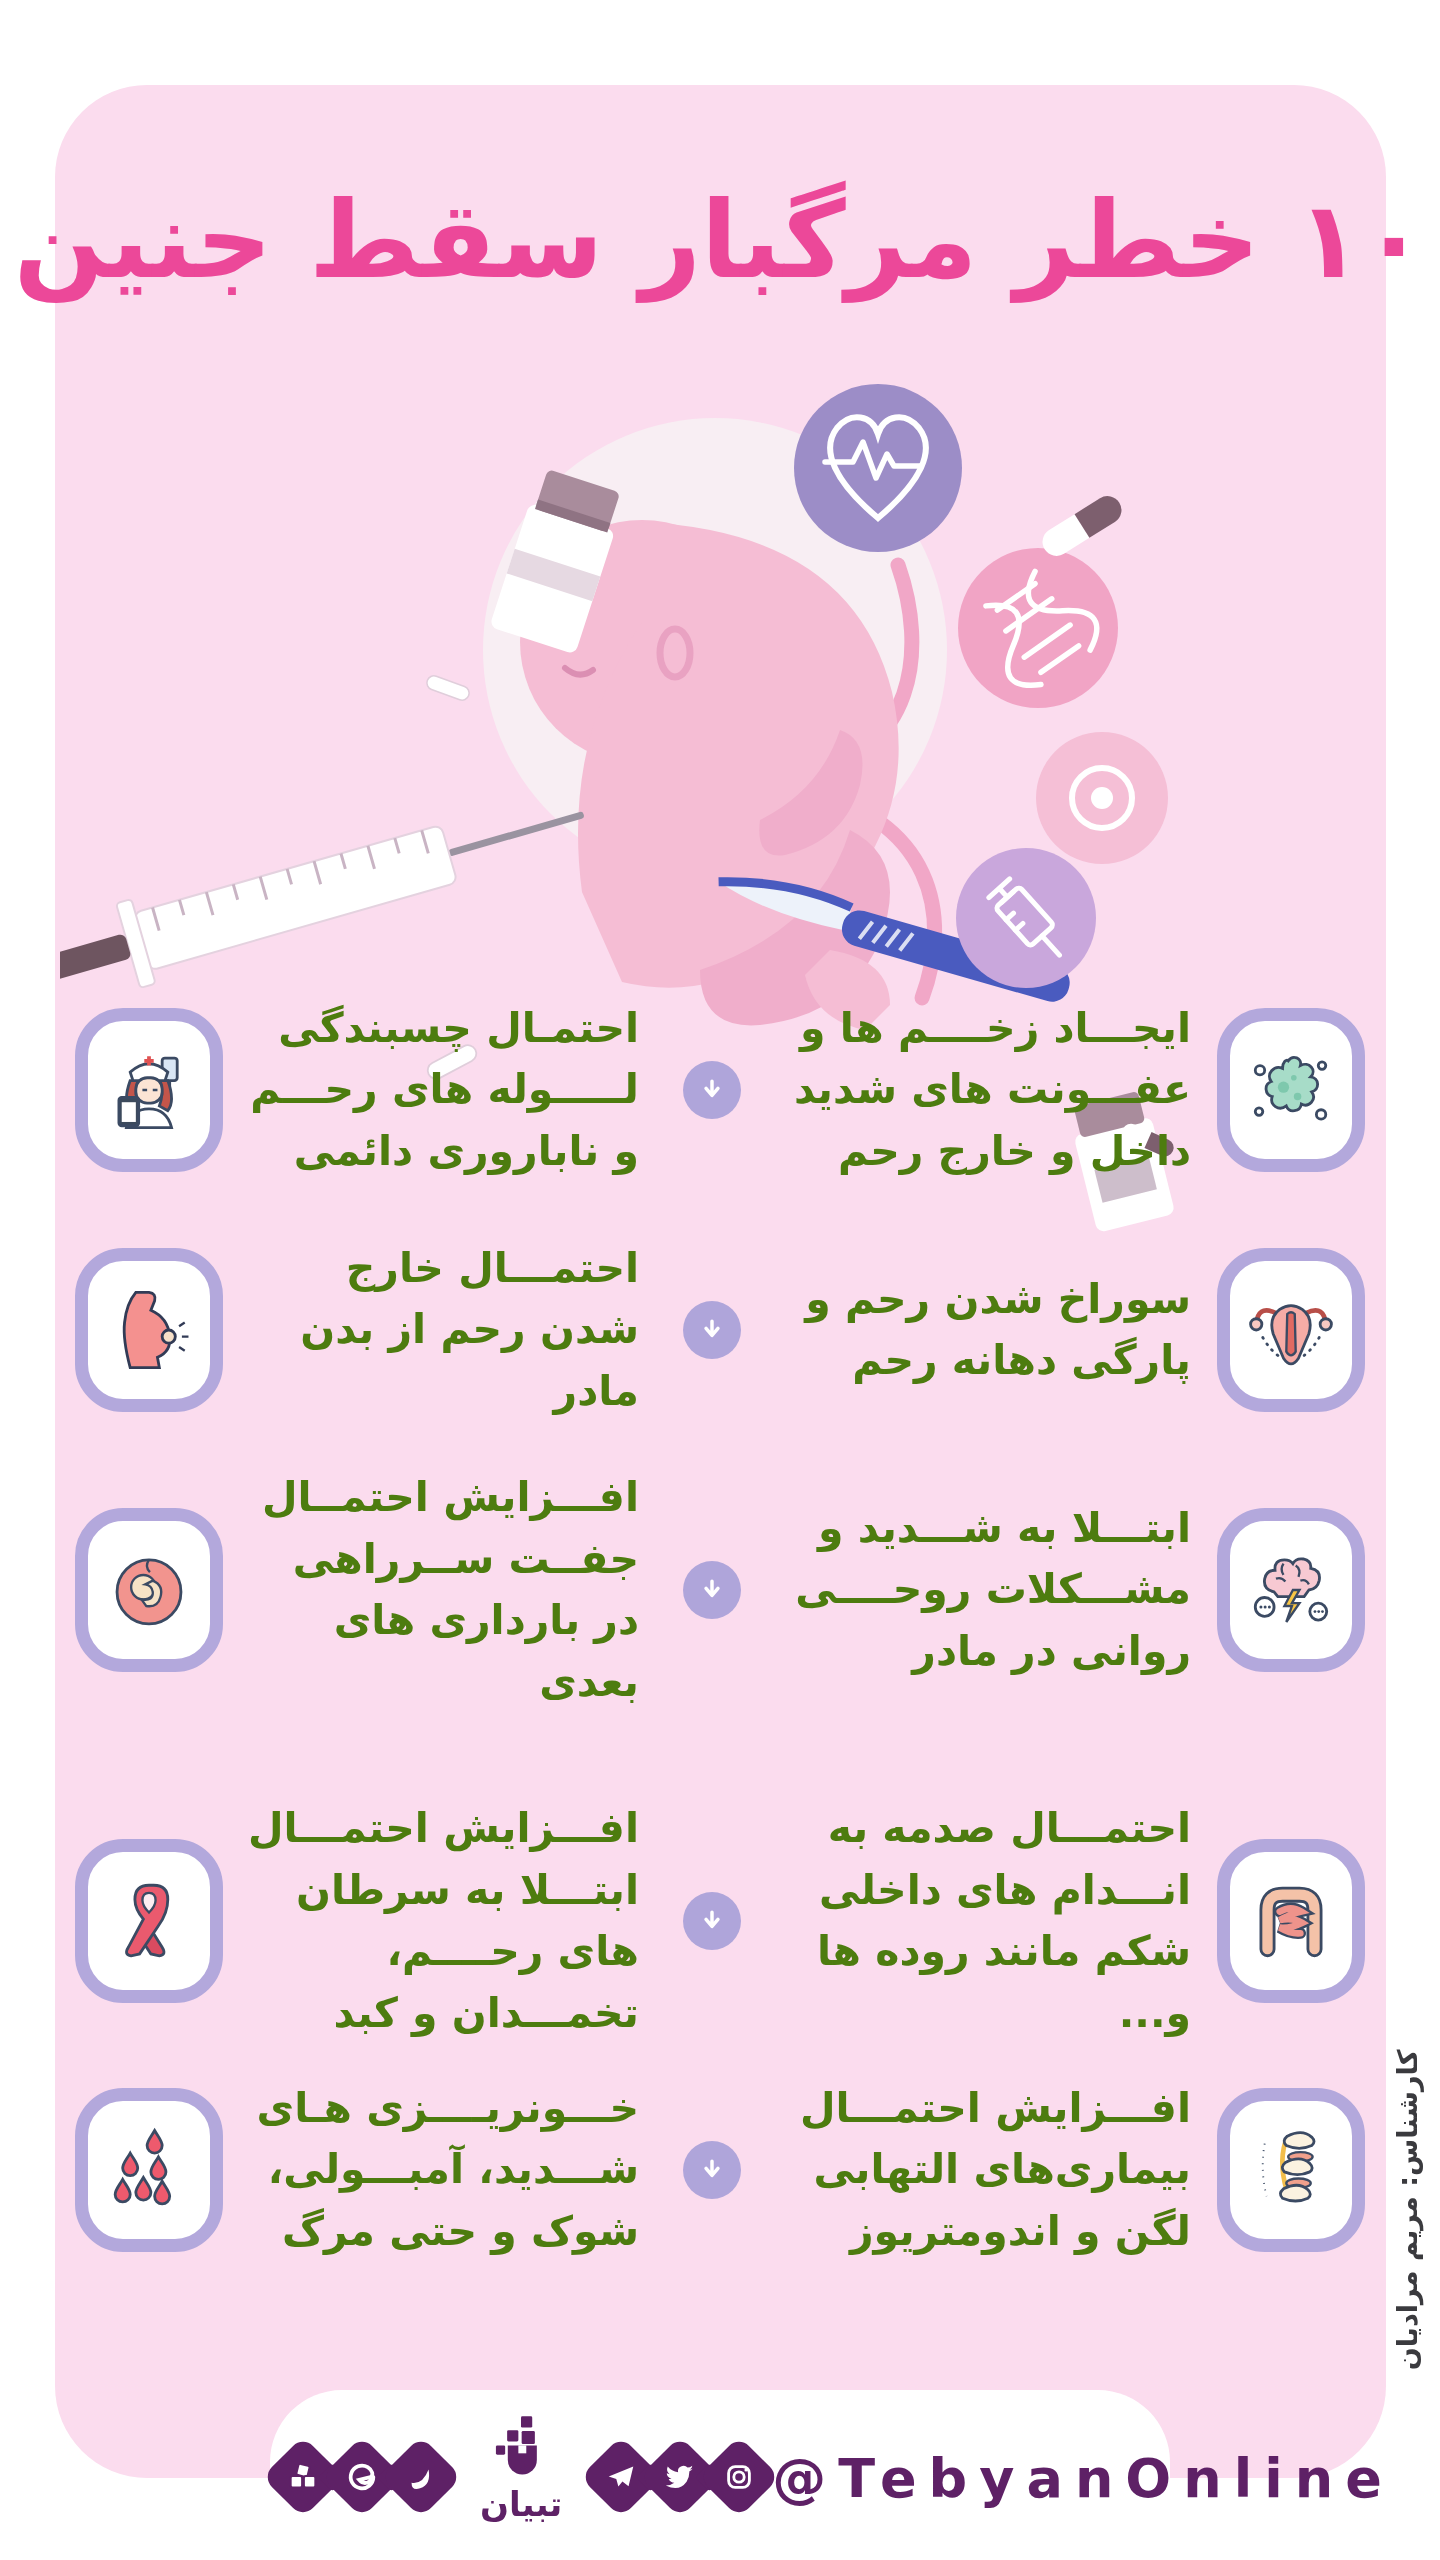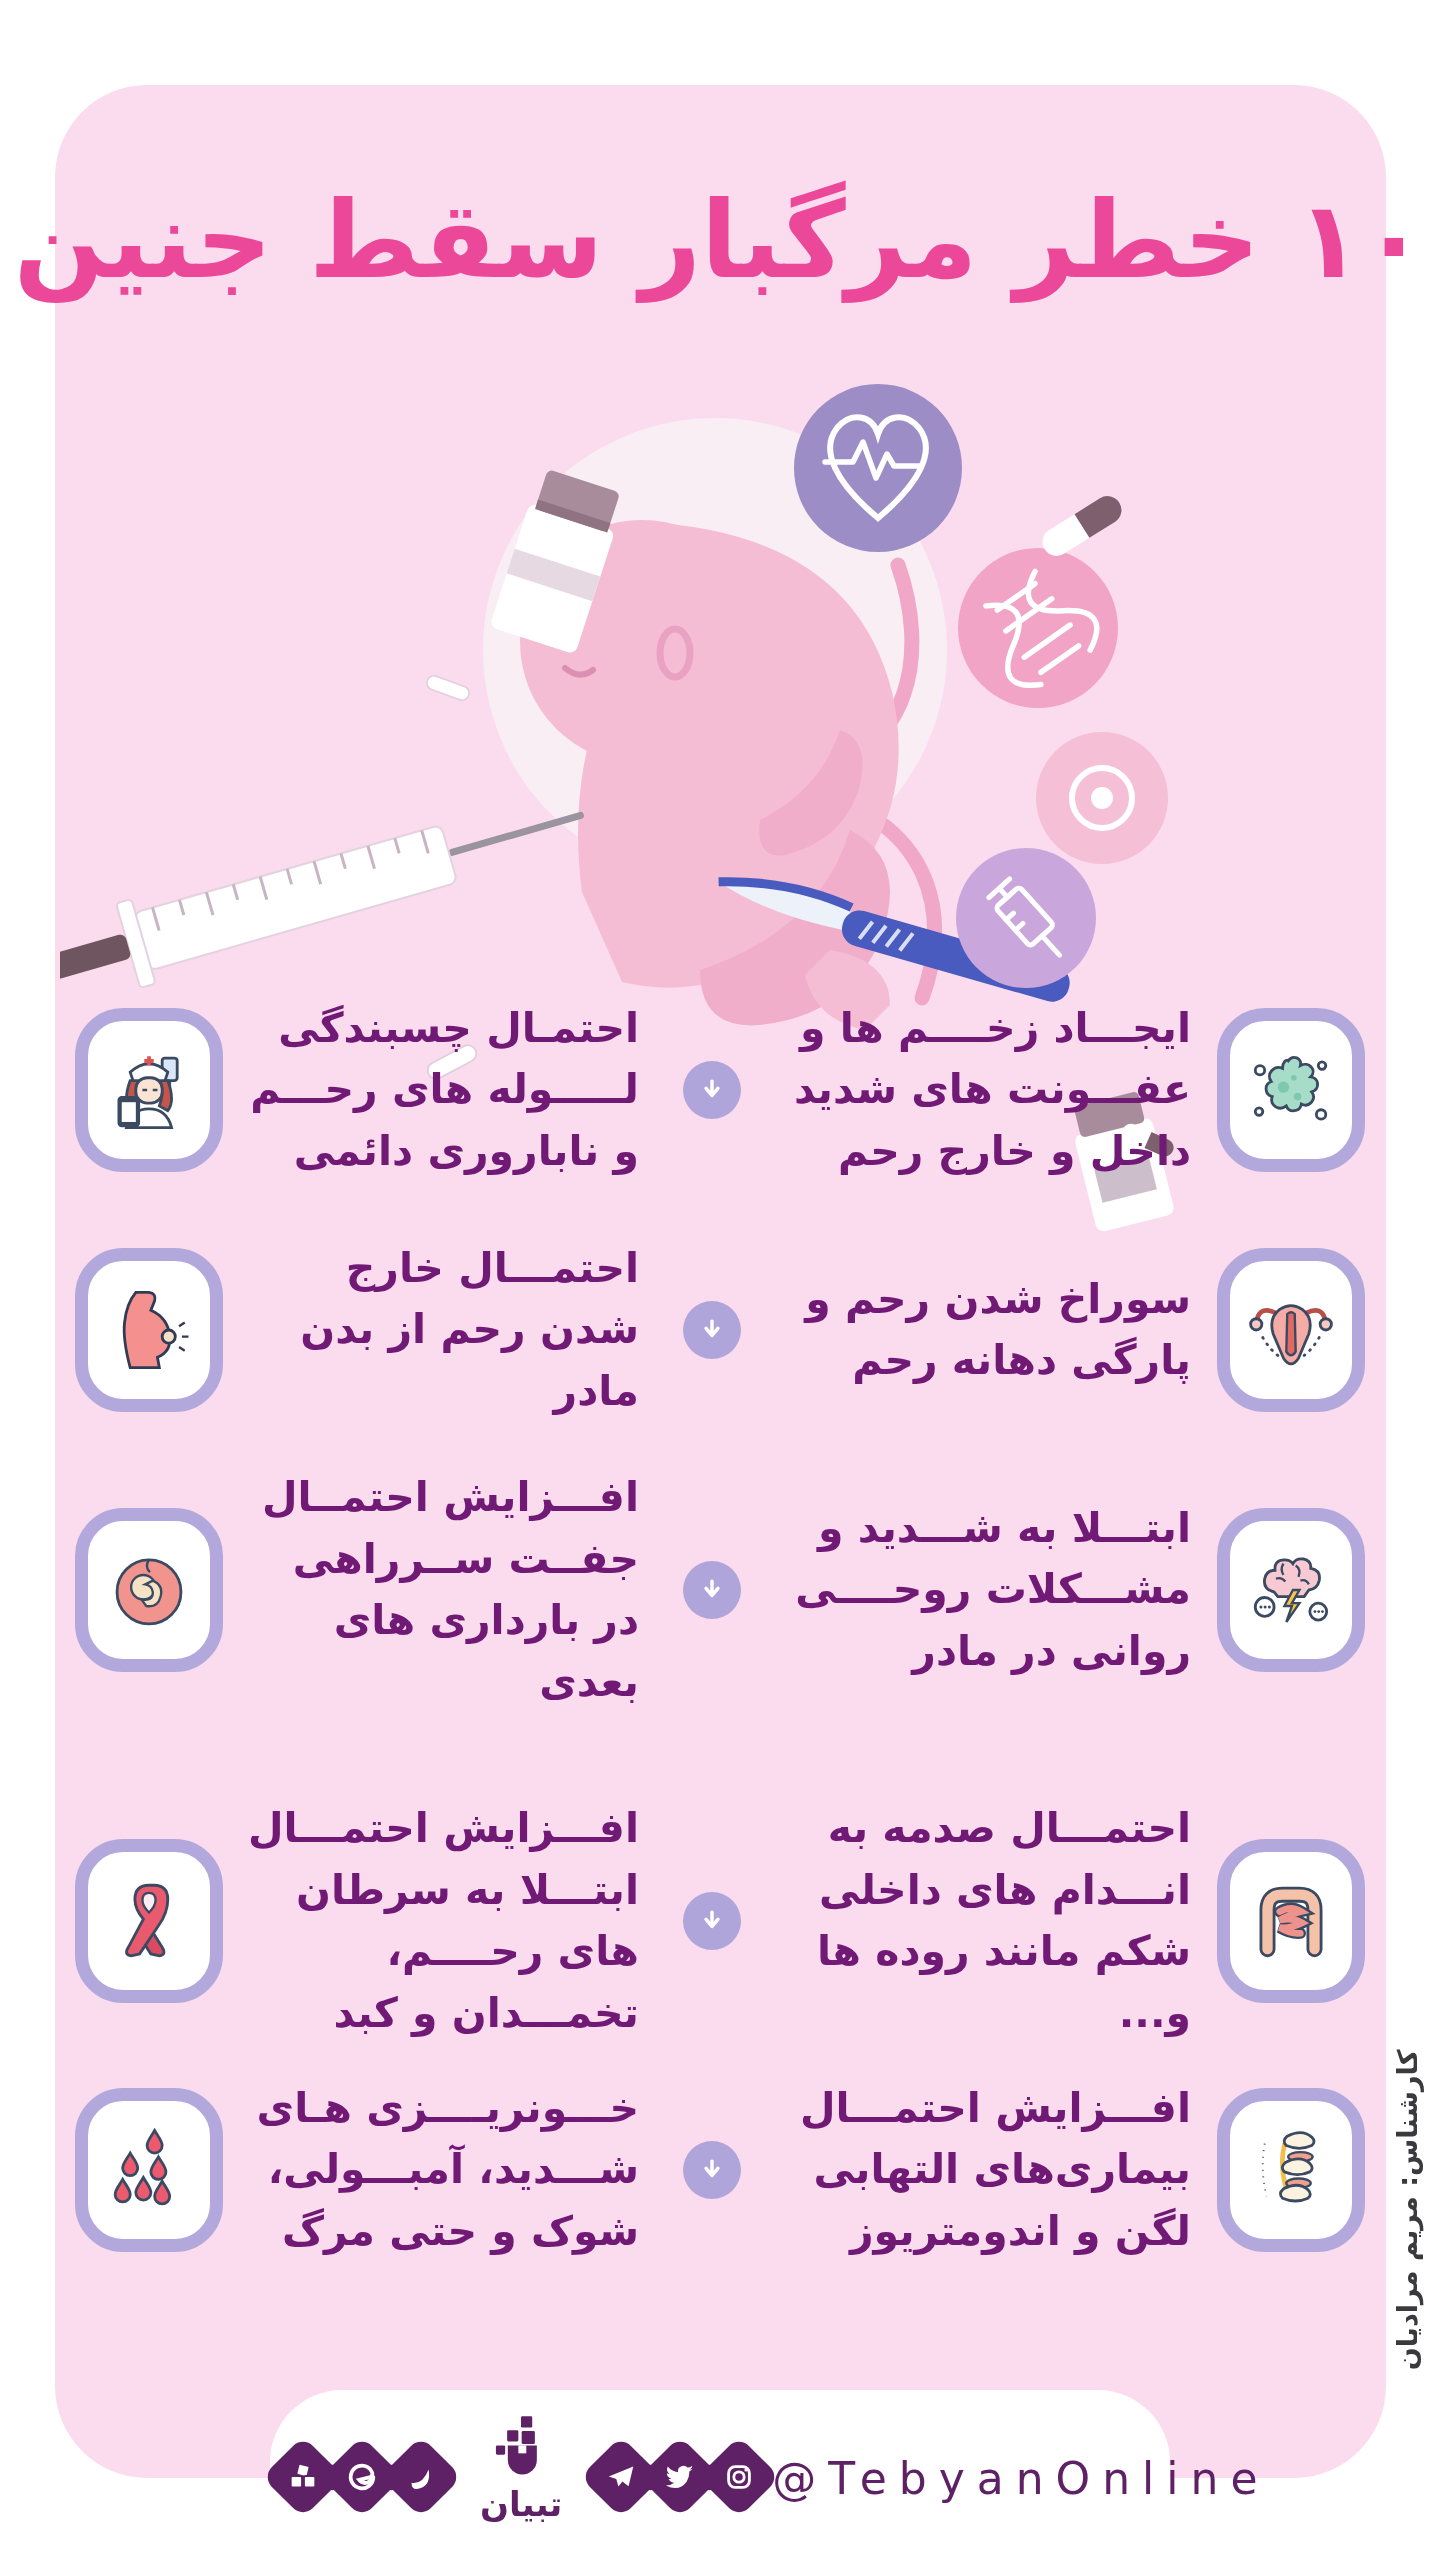--- a/index.html
+++ b/index.html
@@ -8,39 +8,39 @@
   .card{position:absolute;left:55px;top:85px;width:1331px;height:2393px;background:#FBDCEE;border-radius:92px;}
   .title{position:absolute;top:108px;left:0;right:0;text-align:center;direction:rtl;
          font-size:106px;font-weight:bold;color:#ec4899;white-space:nowrap;letter-spacing:-2px;}
   .illustration{position:absolute;left:60px;top:350px;pointer-events:none;}
   .rows{position:absolute;left:75px;top:990px;width:1290px;}
   .row{position:absolute;left:0;right:0;display:flex;align-items:center;}
   .row1{top:0;height:200px}.row2{top:240px;height:200px}.row3{top:500px;height:200px}
   .row4{top:826px;height:210px}.row5{top:1075px;height:210px}
   .badge{flex:0 0 122px;width:122px;height:138px;background:#ffffff;border:13px solid #B3A8DC;
          border-radius:48px;display:flex;align-items:center;justify-content:center;}
-  .itext{flex:1;direction:rtl;text-align:right;font-weight:bold;font-size:41px;line-height:1.5;color:#701a75;}
+  .itext{flex:1;direction:rtl;text-align:right;font-weight:bold;font-size:41px;line-height:1.5;color:#4d7c0f;}
   .left-text{padding:0 36px 0 14px;}
   .right-text{padding:0 26px 0 40px;}
   .arrow{flex:0 0 58px;width:58px;height:58px;border-radius:50%;background:#AFA5DA;
          display:flex;align-items:center;justify-content:center;margin:0 8px;}
   .credit{position:absolute;left:1222px;top:2190px;width:380px;height:40px;
           transform:rotate(-90deg);transform-origin:center;direction:rtl;text-align:center;
           font-size:27px;font-weight:bold;color:#3A3A3E;}
   .footer{position:absolute;left:270px;top:2390px;width:900px;height:170px;background:#ffffff;
           border-radius:72px 72px 0 0;display:flex;flex-direction:row;align-items:center;}
   .footer-row{display:flex;align-items:center;justify-content:center;margin-top:4px;}
   .chain{display:flex;align-items:center;}
   .diamond{width:58px;height:58px;border-radius:14px;background:#5E2166;transform:rotate(45deg);
            display:flex;align-items:center;justify-content:center;margin:0 4px;}
   .diamond svg{transform:rotate(-45deg);}
   .link{width:21px;height:21px;border-radius:5px;background:#5E2166;transform:rotate(45deg);margin:0 -14px;}
   .logo{display:flex;flex-direction:column;align-items:center;margin:0 26px;margin-top:-14px;}
   .logo-text{font-size:34px;font-weight:bold;color:#5E2166;direction:rtl;margin-top:-4px;}
-  .handle{font-size:44px;font-weight:normal;letter-spacing:12px;color:#5E2166;margin-top:6px;}
+  .handle{font-size:54px;font-weight:bold;letter-spacing:12px;color:#5E2166;margin-top:6px;}
 </style>
 </head>
 <body>
 
 <div class="page">
   <div class="card"></div>
 
   <h1 class="title">۱۰ خطر مرگبار سقط جنین</h1>
 
   <svg class="illustration" width="1320" height="930" viewBox="0 0 1320 930">

